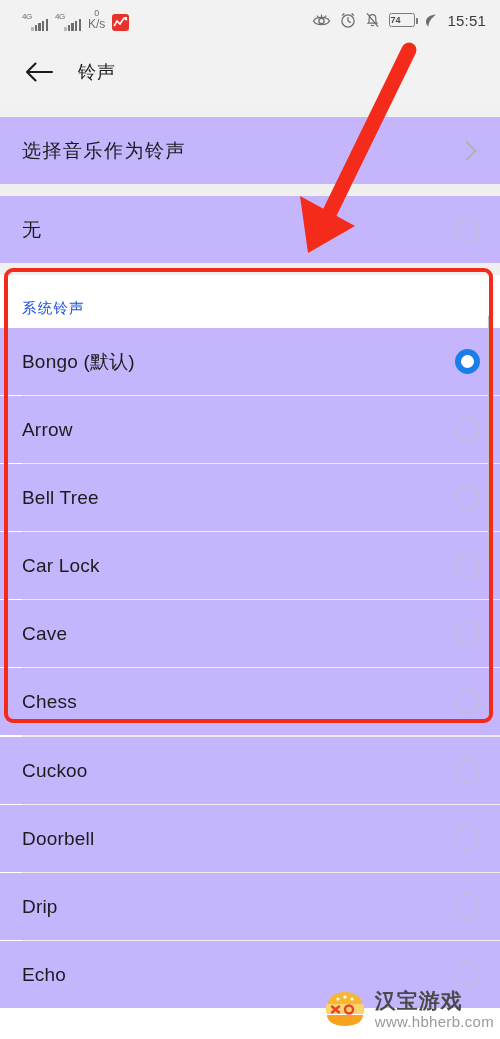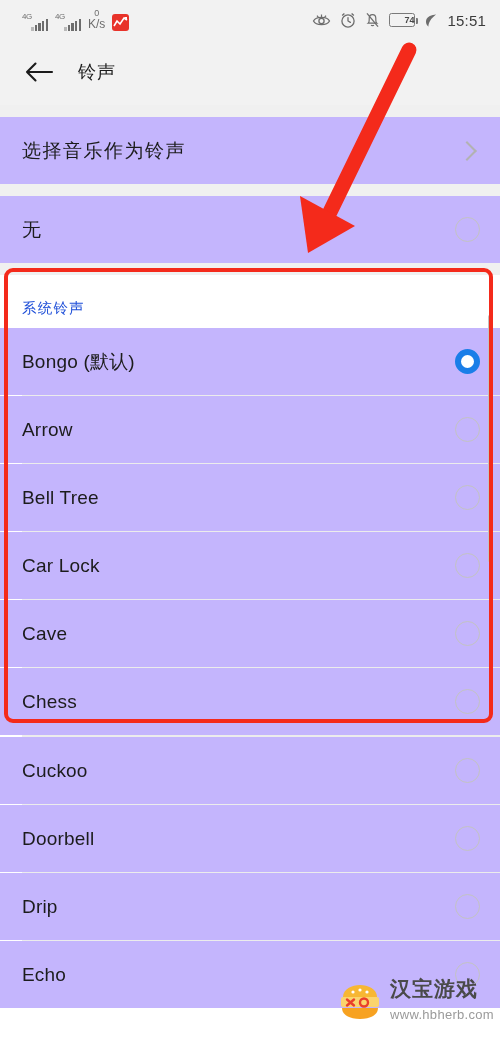--- a/index.html
+++ b/index.html
@@ -28,21 +28,21 @@
   .sig .bars i:nth-child(4){height:10px;}
   .sig .bars i:nth-child(5){height:12px;}
   .netspeed { text-align:center; line-height:1; color:#6d6d6d; margin-bottom:1px; }
   .netspeed .n { font-size:9px; display:block; }
   .netspeed .u { font-size:12px; display:block; }
   .appicon { width:17px; height:17px; border-radius:3px; background:#e8332a; position:relative; overflow:hidden; }
   .appicon svg { position:absolute; left:1px; top:2px; }
   .sb-right svg { display:block; }
   .battery {
     width:26px; height:14px; border:1.4px solid #7a7a7a; border-radius:2.5px;
-    position:relative; display:flex; align-items:center; justify-content:flex-end;
+    position:relative; display:flex; align-items:center; justify-content:flex-start;
   }
   .battery::after { content:""; position:absolute; right:-4px; top:4px; width:2.5px; height:6px; background:#7a7a7a; border-radius:0 1px 1px 0; }
   .battery .lvl { font-size:9px; color:#4a4a4a; font-weight:700; line-height:1; }
   .sb-time { font-size:15px; color:#3c3c3c; letter-spacing:.2px; }
 
   
   .appbar { height:67px; background:#f2f2f2; display:flex; align-items:center; padding-left:22px; }
   .back-btn { width:34px; height:34px; display:flex; align-items:center; justify-content:center; }
   .appbar-title { font-size:18px; color:#1b1b1b; margin-left:22px; letter-spacing:1px; }
 
@@ -71,24 +71,24 @@
   }
 
   
   .anno-box {
     position:absolute; left:4px; top:268px; width:489px; height:455px;
     border:4px solid #f42a1b; border-radius:9px; pointer-events:none;
   }
   .anno-arrow { position:absolute; left:0; top:0; width:500px; height:300px; pointer-events:none; }
 
   
-  .watermark { position:absolute; right:6px; bottom:18px; display:flex; align-items:flex-end; gap:7px; }
+  .watermark { position:absolute; right:6px; bottom:10px; display:flex; align-items:flex-start; gap:7px; }
   .wm-text { display:flex; flex-direction:column; line-height:1; }
   .wm-main { font-size:21px; color:#4a4a4a; font-weight:700; letter-spacing:1px; }
-  .wm-sub { font-size:13px; color:#9a9a9a; letter-spacing:.3px; margin-top:9px; text-align:right; }
+  .wm-sub { font-size:15px; color:#9a9a9a; letter-spacing:.3px; margin-top:3px; text-align:right; }
 </style>
 </head>
 <body>
 
 <div id="screen">
 
   <div class="statusbar">
     <div class="sb-left">
       <span class="sig">
         <span class="g">4G</span>

